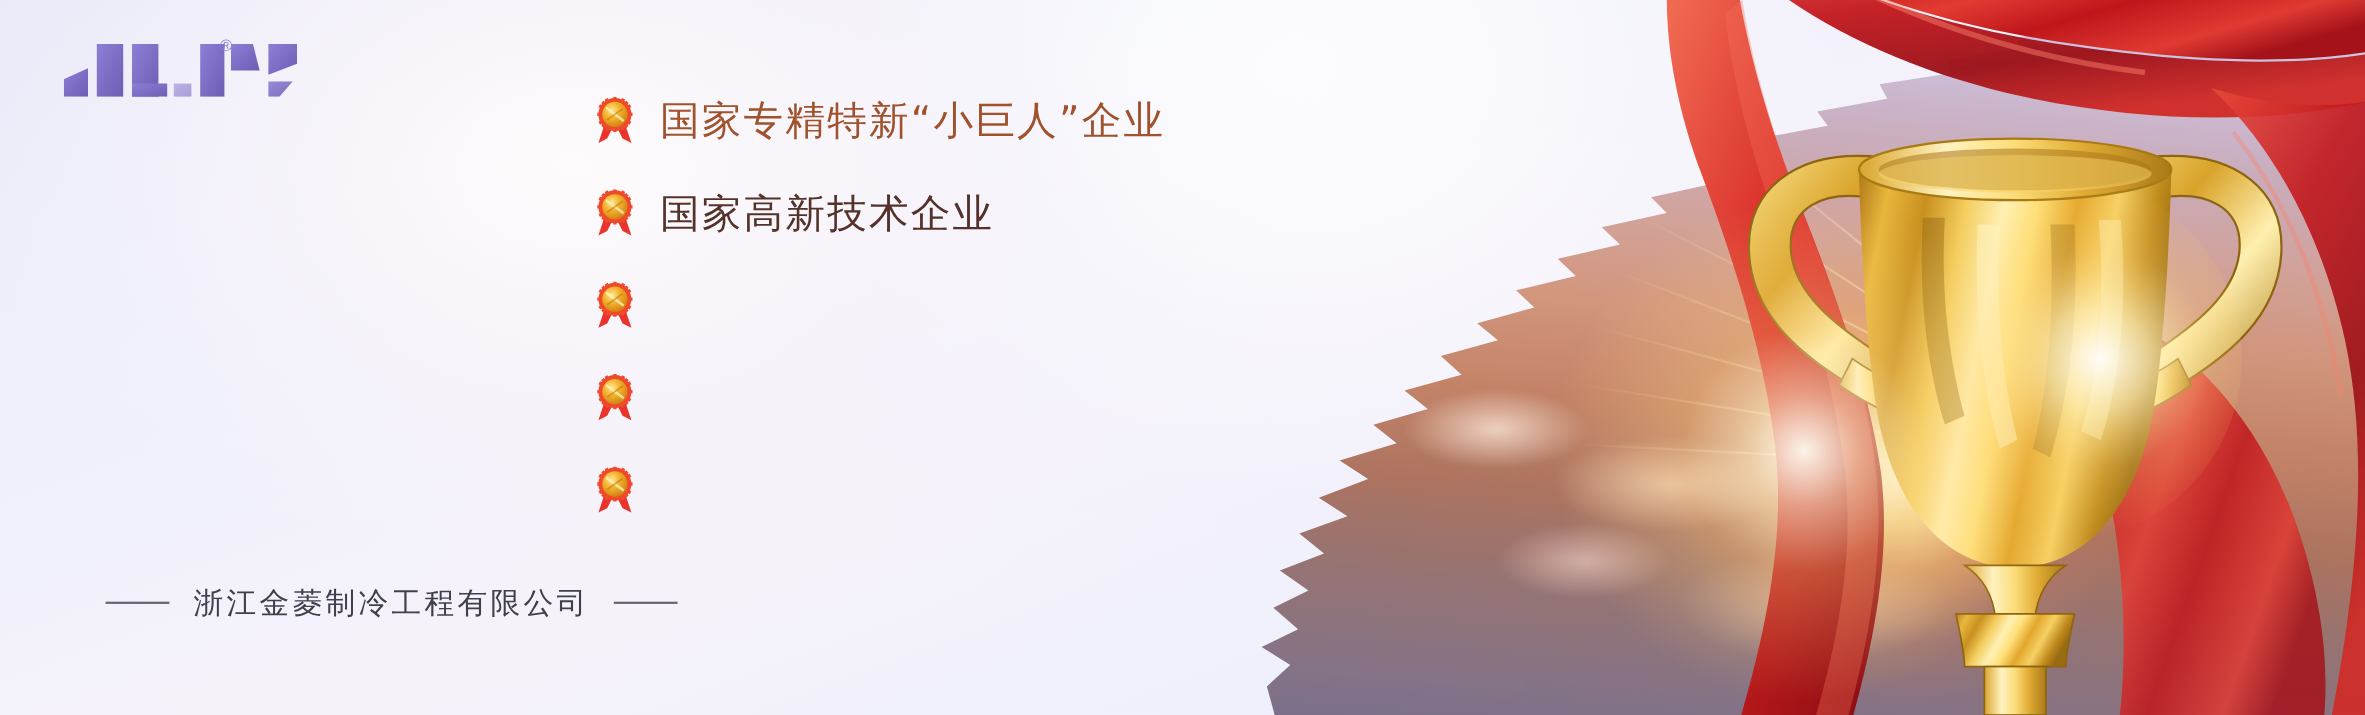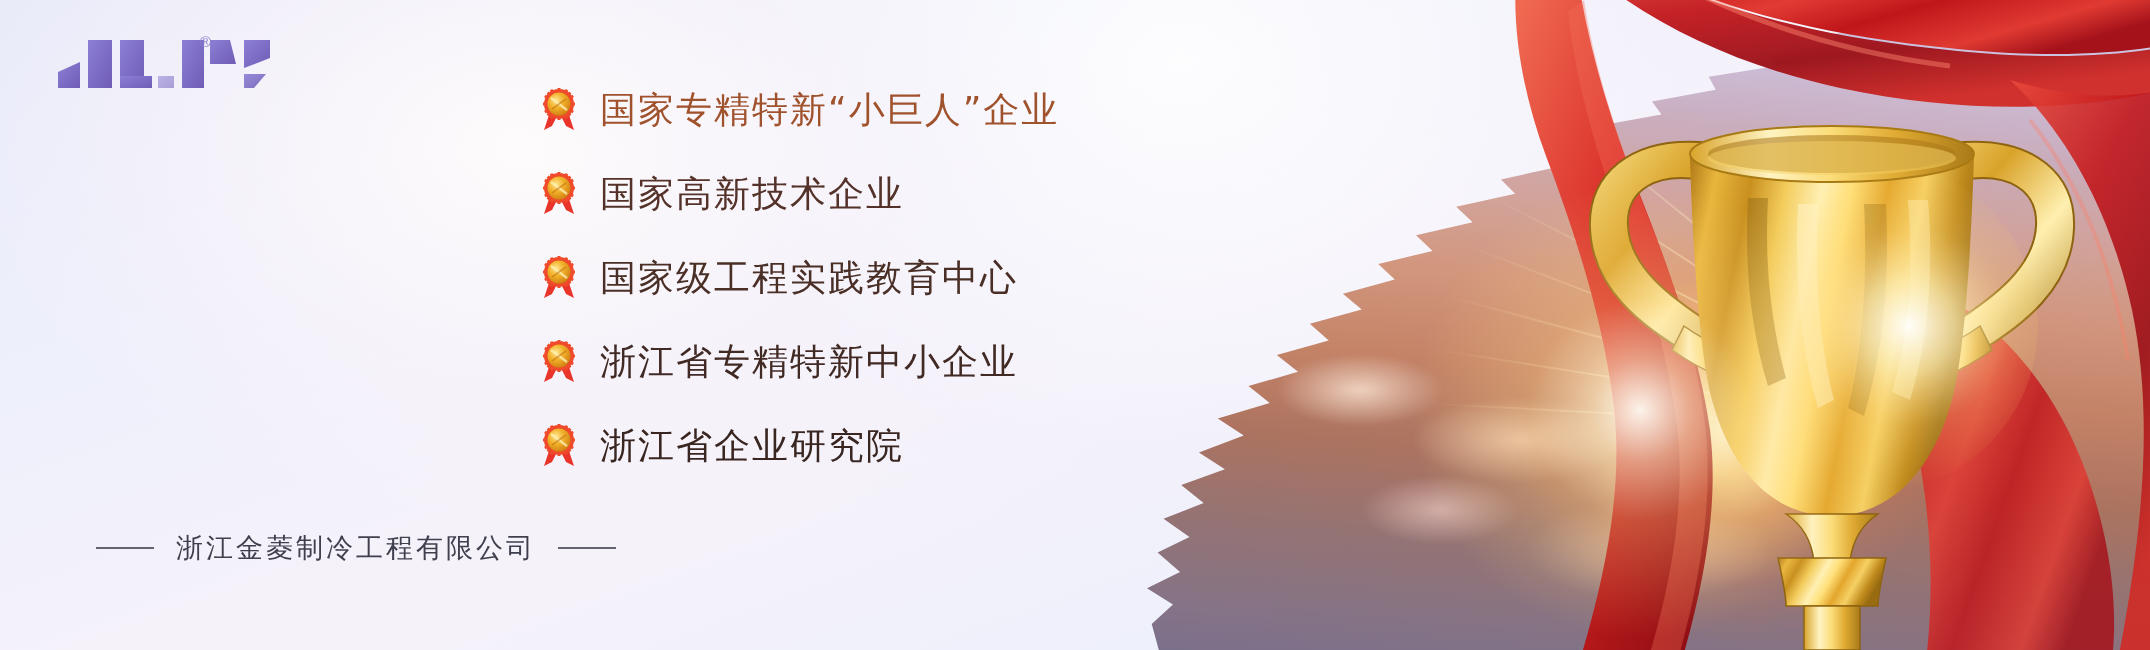--- a/index.html
+++ b/index.html
@@ -348,21 +348,20 @@
             <line x1="11" y1="1.8" x2="27" y2="30.2"></line>
               <line x1="27" y1="1.8" x2="11" y2="30.2"></line>
             <line x1="4.8" y1="8" x2="33.2" y2="24"></line>
               <line x1="33.2" y1="8" x2="4.8" y2="24"></line>
           </g>
         </g>
         <circle cx="19" cy="16" r="11.5" fill="url(#md1)"></circle>
         <path d="M11,10 L27,22" stroke="#fff3ba" stroke-width="2.4" opacity="0.75"></path>
         <path d="M12,21 L26,11" stroke="#b8690a" stroke-width="1.6" opacity="0.5"></path>
       </svg>
-      <span class="honor-text" style="color: rgb(74, 47, 39);">国家级工程实践教育中心</span>
     </div>
 
     <div class="honor-item">
       <svg class="medal" viewBox="0 0 38 44">
         <path d="M10,24 L4,42 L12,38 L16,30 Z" fill="#e8342a"></path>
         <path d="M28,24 L34,42 L26,38 L22,30 Z" fill="#e8342a"></path>
         <g fill="#ef4a2b">
           <circle cx="19" cy="16" r="15"></circle>
           <g stroke="#ef4a2b" stroke-width="3">
             <line x1="19" y1="0" x2="19" y2="32"></line>
@@ -372,21 +371,20 @@
             <line x1="11" y1="1.8" x2="27" y2="30.2"></line>
               <line x1="27" y1="1.8" x2="11" y2="30.2"></line>
             <line x1="4.8" y1="8" x2="33.2" y2="24"></line>
               <line x1="33.2" y1="8" x2="4.8" y2="24"></line>
           </g>
         </g>
         <circle cx="19" cy="16" r="11.5" fill="url(#md1)"></circle>
         <path d="M11,10 L27,22" stroke="#fff3ba" stroke-width="2.4" opacity="0.75"></path>
         <path d="M12,21 L26,11" stroke="#b8690a" stroke-width="1.6" opacity="0.5"></path>
       </svg>
-      <span class="honor-text" style="color: rgb(65, 42, 36);">浙江省专精特新中小企业</span>
     </div>
 
     <div class="honor-item">
       <svg class="medal" viewBox="0 0 38 44">
         <path d="M10,24 L4,42 L12,38 L16,30 Z" fill="#e8342a"></path>
         <path d="M28,24 L34,42 L26,38 L22,30 Z" fill="#e8342a"></path>
         <g fill="#ef4a2b">
           <circle cx="19" cy="16" r="15"></circle>
           <g stroke="#ef4a2b" stroke-width="3">
             <line x1="19" y1="0" x2="19" y2="32"></line>
@@ -396,21 +394,20 @@
             <line x1="11" y1="1.8" x2="27" y2="30.2"></line>
               <line x1="27" y1="1.8" x2="11" y2="30.2"></line>
             <line x1="4.8" y1="8" x2="33.2" y2="24"></line>
               <line x1="33.2" y1="8" x2="4.8" y2="24"></line>
           </g>
         </g>
         <circle cx="19" cy="16" r="11.5" fill="url(#md1)"></circle>
         <path d="M11,10 L27,22" stroke="#fff3ba" stroke-width="2.4" opacity="0.75"></path>
         <path d="M12,21 L26,11" stroke="#b8690a" stroke-width="1.6" opacity="0.5"></path>
       </svg>
-      <span class="honor-text" style="color: rgb(58, 38, 33);">浙江省企业研究院</span>
     </div>
 
   </div>
 
   <div id="company-row">
     <span class="rule"></span>
     <span id="company-name">浙江金菱制冷工程有限公司</span>
     <span class="rule"></span>
   </div>
 

